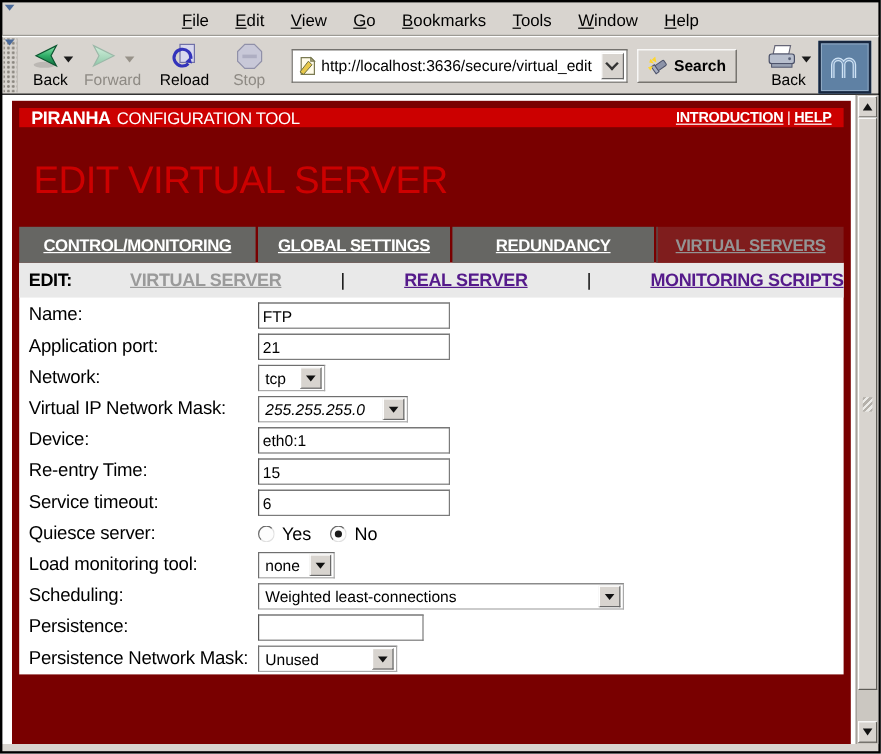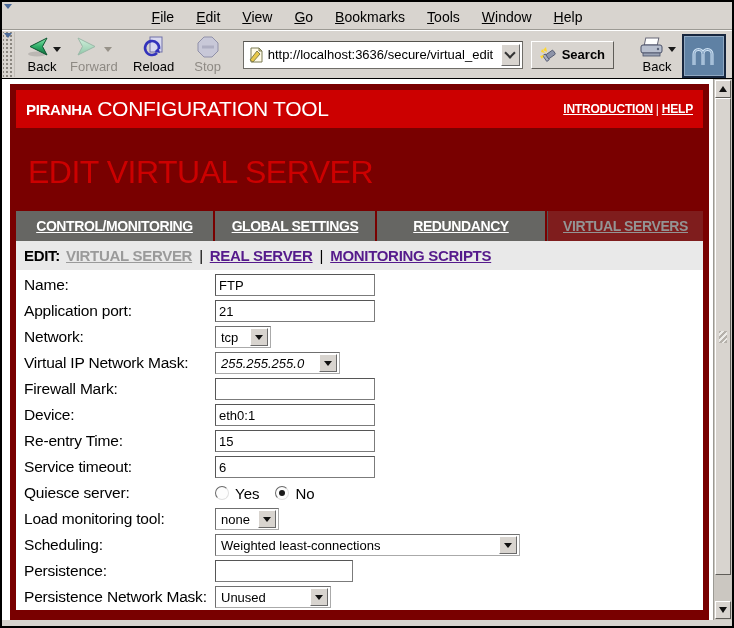--- a/index.html
+++ b/index.html
@@ -76,44 +76,44 @@
   .content{
     position:absolute;left:2px;top:79px;right:2px;bottom:8px;
     background:#ffffff;overflow:hidden;
   }
   .bottomstrip{position:absolute;left:2px;right:2px;bottom:2px;height:6px;background:#d8d4cf;}
   .page{
     position:absolute;left:8px;top:5px;right:23px;bottom:0;
     background:#790000;padding:6px;box-sizing:border-box;
   }
   .red-band{
-    height:38px;background:#cc0000;display:flex;align-items:center;
+    height:16px;background:#cc0000;display:flex;align-items:center;
     padding:0 10px;color:#fff;
   }
   .brand-bold{font-weight:bold;font-size:15px;letter-spacing:-0.3px;}
-  .brand-rest{font-size:21px;margin-left:5px;letter-spacing:-0.3px;text-align:center;}
+  .brand-rest{font-size:14px;margin-left:5px;letter-spacing:-0.3px;text-align:center;}
   .band-links{margin-left:auto;font-size:12px;font-weight:bold;letter-spacing:-0.2px;}
   .band-links a{color:#fff;text-decoration:underline;cursor:pointer;}
   .band-links .sep{text-decoration:none;font-weight:normal;margin:0 3px;}
   .page-title{
     height:83px;box-sizing:border-box;padding:26px 0 0 12px;
     color:#cc0000;font-size:32px;letter-spacing:-0.5px;
   }
   .tabs{display:flex;gap:2px;height:30px;}
   .tab{
     background:#666663;color:#fff;display:flex;align-items:center;justify-content:center;
     font-size:14px;font-weight:bold;letter-spacing:-0.4px;text-decoration:underline;
     cursor:pointer;box-sizing:border-box;
   }
   .tab1{width:197px;}.tab2{width:160px;}.tab3{width:168px;}
   .tab4{flex:1;background:#7f1d1d;color:#949494;border-left:1px solid #555;}
   .white-area{background:#fff;}
   .subnav{
     height:29px;background:#e9e9e9;display:flex;align-items:center;
-    padding-left:8px;font-size:15px;letter-spacing:-0.3px;
+    padding-left:8px;font-size:15px;letter-spacing:-0.3px;justify-content:space-between;
   }
   .subnav .prefix{font-weight:bold;color:#000;margin-right:6px;}
   .subnav a{font-weight:bold;text-decoration:underline;cursor:pointer;}
   .subnav .current{color:#9a9a9a;}
   .subnav .plink{color:#551a8b;}
   .subnav .sep{color:#000;margin:0 7px;font-weight:normal;}
   
   .form{padding-top:2px;}
   .frow{height:26px;display:flex;align-items:center;padding-left:8px;}
   .flabel{width:191px;flex:none;font-size:15.5px;color:#000;letter-spacing:-0.2px;}
@@ -361,24 +361,20 @@
         <div class="frow">
           <span class="flabel">Virtual IP Network Mask:</span>
           <div class="sel w-mask">
             <span class="txt">255.255.255.0</span>
             <span class="btn">
                 <span class="tri"></span>
               </span>
           </div>
         </div>
 
-        <div class="frow">
-          <span class="flabel">Firewall Mark:</span>
-          <input class="tinput" value="" style="">
-        </div>
 
         <div class="frow">
           <span class="flabel">Device:</span>
           <input class="tinput" value="eth0:1" style="">
         </div>
 
         <div class="frow">
           <span class="flabel">Re-entry Time:</span>
           <input class="tinput" value="15" style="">
         </div>

